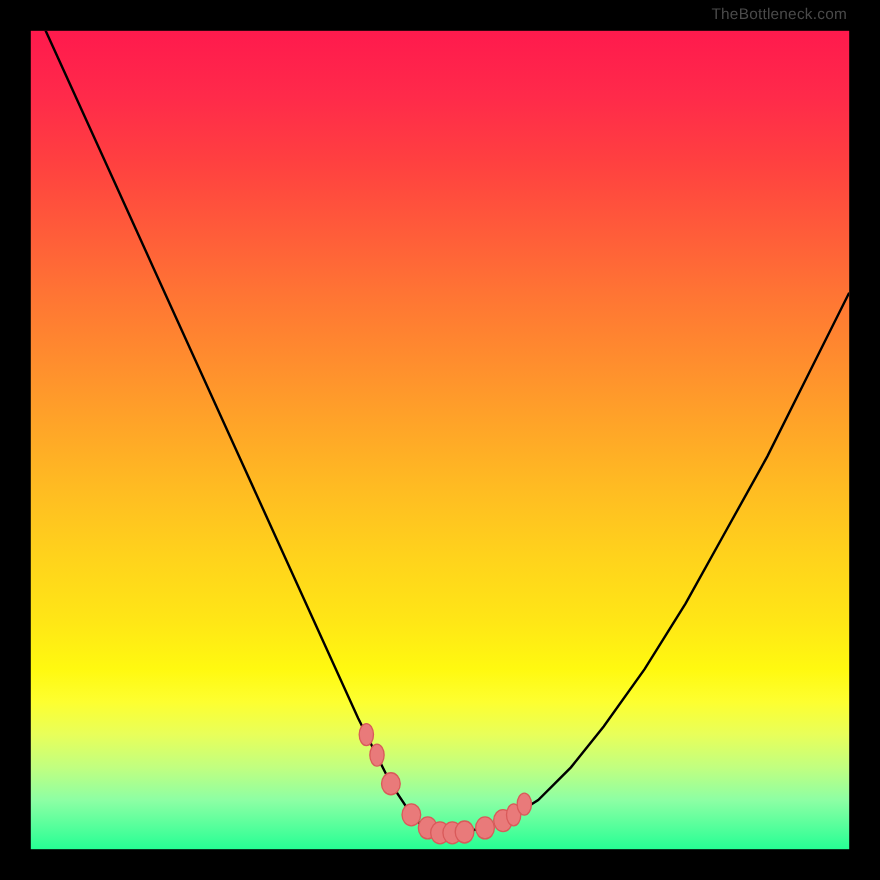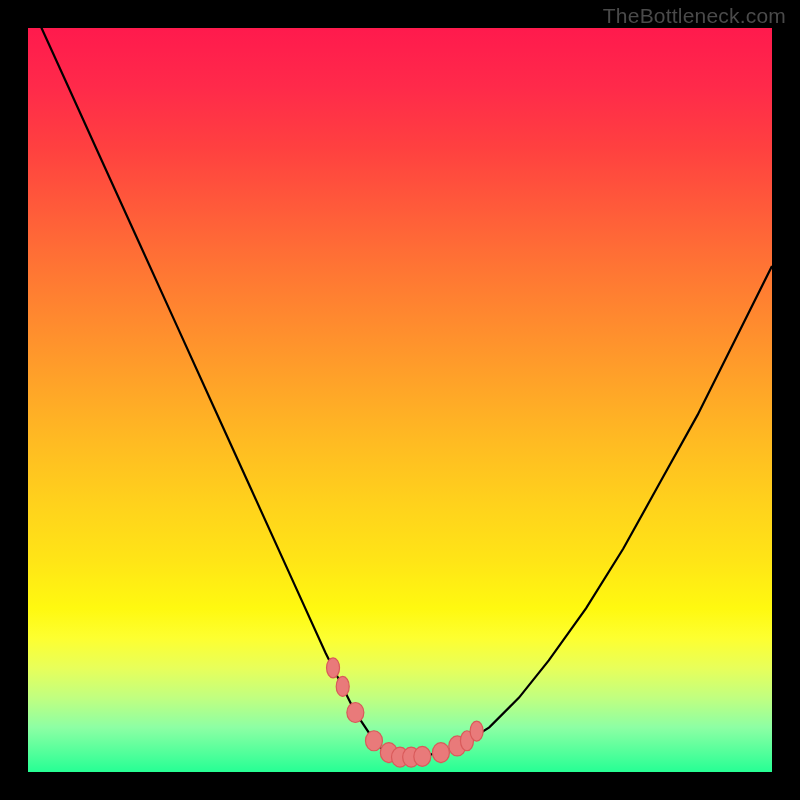--- a/index.html
+++ b/index.html
@@ -13,23 +13,23 @@
   }
   .frame {
     position: relative;
     width: 800px;
     height: 800px;
     background: #000;
   }
   .watermark {
     position: absolute;
     top: 4px;
-    right: 14px;
+    right: 30px;
     color: #4a4a4a;
-    font-size: 21px;
+    font-size: 14px;
     font-weight: 500;
     letter-spacing: 0.2px;
     z-index: 10;
   }
   .plot-area {
     position: absolute;
     left: 28px;
     top: 28px;
     width: 744px;
     height: 744px;

